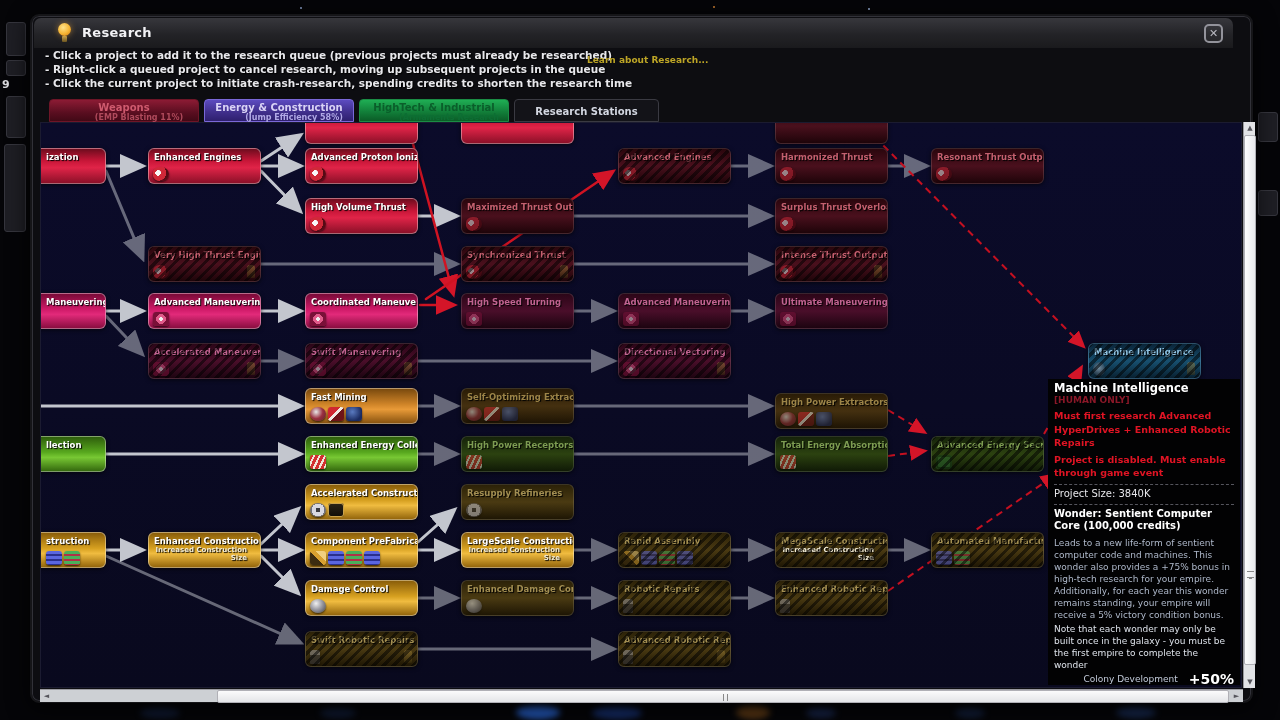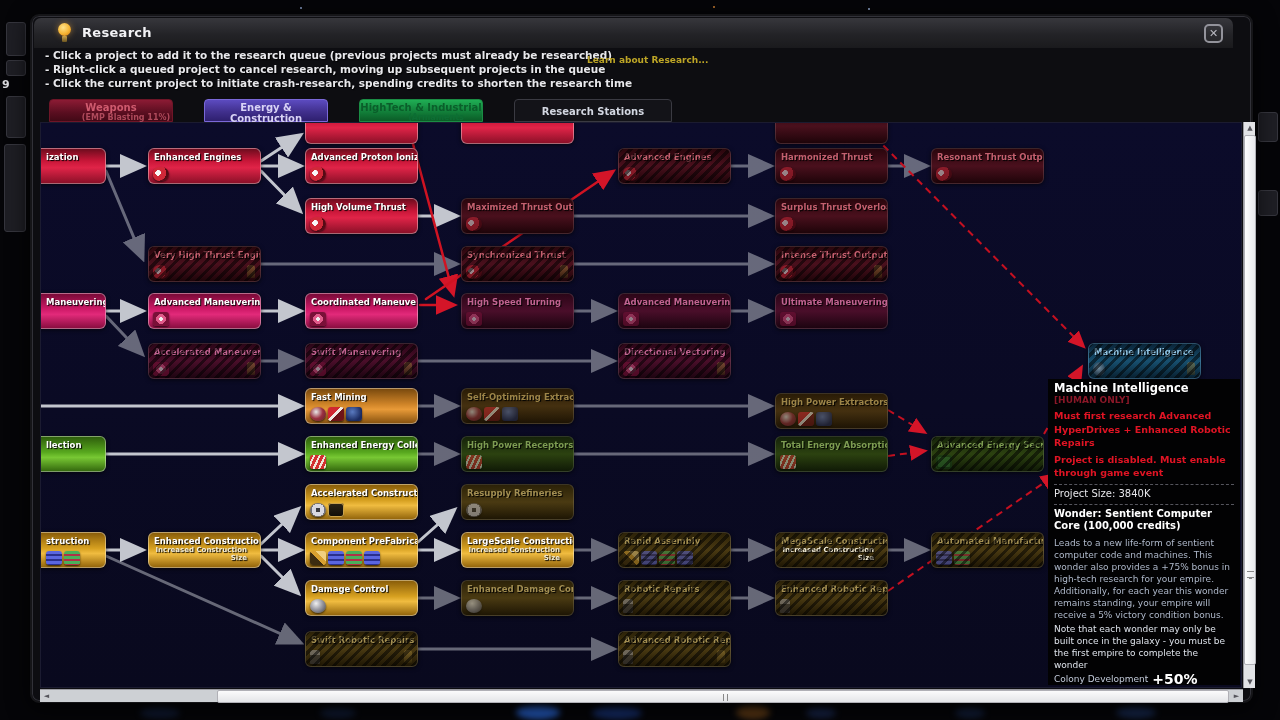--- a/index.html
+++ b/index.html
@@ -21,31 +21,31 @@
     background:radial-gradient(circle at 40% 35%,#ffe38a,#f5b433 55%,#c86f10);box-shadow:0 0 6px rgba(255,180,60,.5);}
   .bulb:after{content:"";position:absolute;left:4px;top:13px;width:5px;height:6px;background:linear-gradient(#caa24a,#6a5420);border-radius:1px;}
   .wtitle{position:absolute;left:48px;top:0;line-height:30px;color:#f2f2f5;font-size:13px;font-weight:bold;letter-spacing:.3px;}
   .close-btn{position:absolute;right:10px;top:6px;width:19px;height:19px;border:2px solid #93939b;border-radius:5px;
     color:#b9b9c1;font:bold 11px/15px "DejaVu Sans",sans-serif;text-align:center;background:rgba(255,255,255,.04);cursor:pointer;}
   .instr{position:absolute;left:13px;top:34px;}
   .instr p{margin:0 0 3px 0;color:#e8e8ec;font-size:10.5px;font-weight:bold;line-height:11px;text-shadow:1px 1px 1px #000;}
   .learn{position:absolute;left:555px;top:39px;color:#bda526;font-size:9px;font-weight:bold;cursor:pointer;}
 
   
-  .tab{position:absolute;top:83px;height:23px;width:124px;border-radius:4px 4px 0 0;text-align:center;cursor:pointer;padding-top:2px;}
+  .tab{position:absolute;top:83px;height:23px;width:150px;border-radius:4px 4px 0 0;text-align:center;cursor:pointer;padding-top:2px;}
   .tab-title{font-size:10px;font-weight:bold;line-height:11px;}
   .tab-sub{font-size:8px;line-height:9px;font-weight:bold;margin-left:30px;}
   .tab-sub:empty{display:none;}
   .tab-weapons{left:17px;background:linear-gradient(#8c1b34,#5a0e20 60%,#420916);border:1px solid #6e1527;}
   .tab-weapons .tab-title{color:#cf5a6e;}.tab-weapons .tab-sub{color:#b04a5c;}
   .tab-energy{left:172px;background:linear-gradient(#5c4bc0,#41308e 55%,#2e1f6e);border:1px solid #7a68d8;}
   .tab-energy .tab-title{color:#d9d3f6;}.tab-energy .tab-sub{color:#b0a8e6;}
   .tab-hightech{left:327px;background:linear-gradient(#1fae54,#12803a 55%,#0b5c27);border:1px solid #1a8c44;}
   .tab-hightech .tab-title{color:#0a5e2a;}.tab-hightech .tab-sub{color:#0d6e34;}
-  .tab-stations{left:482px;width:158px;background:#131318;border:1px solid #3a3a42;}
+  .tab-stations{left:482px;width:145px;background:#131318;border:1px solid #3a3a42;}
   .tab-stations .tab-title{color:#d3d7e1;line-height:19px;}
 
   
   .tree{position:absolute;left:8px;top:106px;width:1202px;height:566px;overflow:hidden;
     background:linear-gradient(180deg,#0b0b2a,#09091e);border:1px solid #1b1b30;}
   svg.edges{position:absolute;left:0;top:0;z-index:1;}
   .g{stroke:#c3c6ce;stroke-width:3;marker-end:url(#ag);stroke-linecap:round;}
   .dm{opacity:.5;}
   .r{stroke:#cf1322;stroke-width:2.5;marker-end:url(#ar);stroke-linecap:round;}
   .rd{stroke:#c41020;stroke-width:2;stroke-dasharray:7 5;marker-end:url(#ar);}
@@ -106,21 +106,21 @@
     padding:3px 6px;overflow:hidden;}
   .tt-title{color:#fff;font-size:11.5px;font-weight:bold;line-height:13px;}
   .tt-tag{color:#8a1828;font-size:9px;font-weight:bold;line-height:11px;}
   .tt-red{color:#e01424;font-size:9.5px;font-weight:bold;line-height:13.5px;margin-top:3px;}
   .tt-hr{border-top:1px dashed #55555d;margin:4px 0 3px;}
   .tt-size{color:#e6e6ea;font-size:10px;line-height:12px;}
   .tt-wonder{color:#fff;font-size:10px;font-weight:bold;line-height:12.5px;margin-top:1px;}
   .tt-desc{color:#aeb8ca;font-size:9px;line-height:12px;margin-top:4px;}
   .tt-note{color:#dde2ea;font-size:9px;line-height:12px;margin-top:2px;}
   .tt-stats{margin-top:2px;}
-  .tt-row{display:flex;justify-content:flex-start;gap:4px;line-height:12px;}
+  .tt-row{display:flex;justify-content:flex-end;gap:11px;line-height:12px;}
   .tt-row .lbl{color:#c3cbda;font-size:9px;}
   .tt-row .val{color:#fff;font-size:14px;font-weight:bold;}
 
   
   .vscroll{position:absolute;left:1211px;top:106px;width:12px;height:566px;background:#e2e3e6;border-left:1px solid #9a9aa0;}
   .vthumb{position:absolute;left:0;top:13px;width:12px;height:530px;background:linear-gradient(90deg,#fdfdfe,#e8e9ec);border:1px solid #b0b0b6;border-radius:2px;cursor:pointer;}
   .vgrip{position:absolute;left:2px;top:435px;width:7px;height:7px;border-top:1px solid #888;border-bottom:1px solid #888;box-shadow:0 3px 0 -2px #888;}
   .sarrow{position:absolute;color:#55555c;font-size:7px;line-height:12px;width:12px;text-align:center;cursor:pointer;}
   .hscroll{position:absolute;left:8px;top:673px;width:1203px;height:13px;background:#cdd0d4;border-top:1px solid #9a9aa0;}
   .hthumb{position:absolute;left:177px;top:0;width:1012px;height:13px;background:linear-gradient(#fbfbfc,#e4e5e8);border:1px solid #b0b0b6;border-radius:2px;cursor:pointer;}

